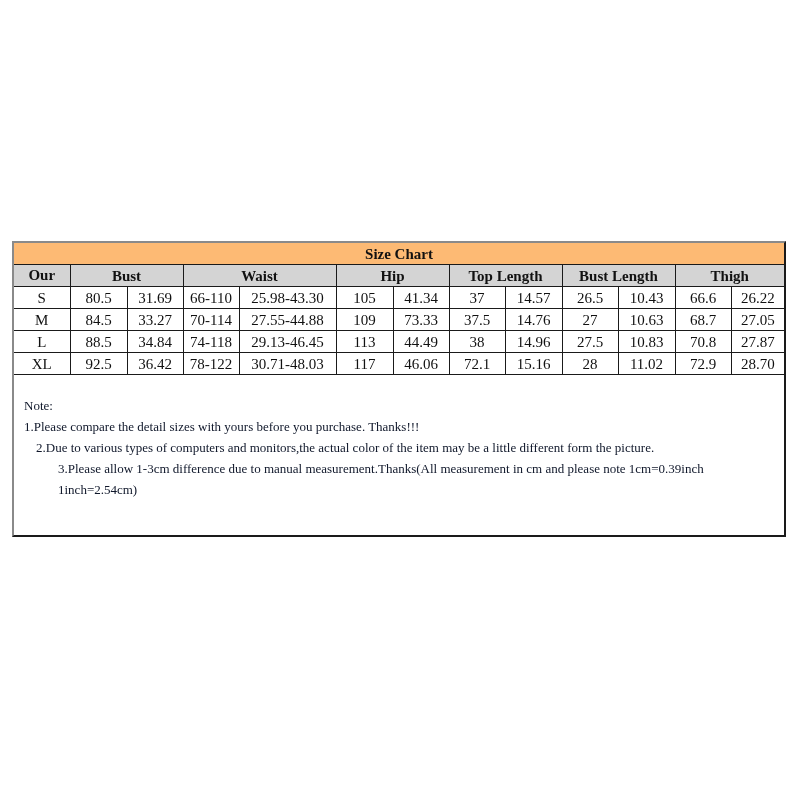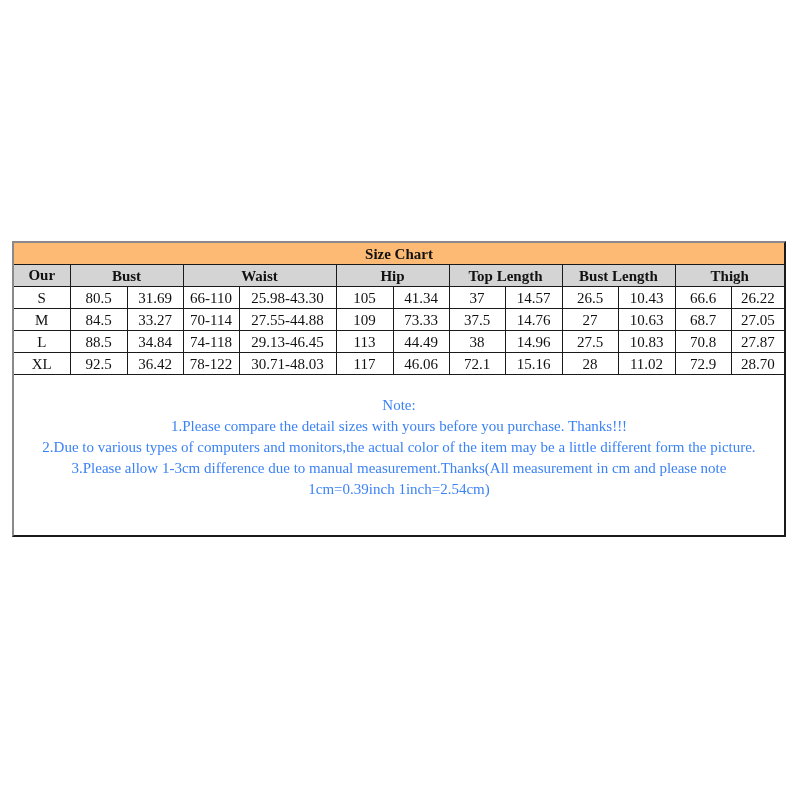--- a/index.html
+++ b/index.html
@@ -16,21 +16,21 @@
          line-height: 20px; text-align: center; white-space: nowrap; overflow: hidden; }
     tr.title td { background: #fdba74; font-weight: bold; height: 21px; border-top: none; border-left: none; border-right: none; }
     tr.h1 td, tr.h2 td { background: #d4d4d4; }
     tr.h1 td { font-weight: bold; }
     td.oursize { font-weight: bold; background: #d4d4d4; line-height: 21px; margin-top: 47px; }
     tr.h2 td.unit { text-align: left; padding-left: 2px; }
     tr.title td:first-child, tr.h1 td:first-child, tr.h2 td:first-child, tr.data td:first-child { border-left: none; }
     tr td:last-child { border-right: none; }
     .notes {
       height: 160px; box-sizing: border-box; padding-top: 20px;
-      color: #3b82f6; text-align: center; font-size: 15px; line-height: 21px;
+      color: #0f172a; font-size: 13px; line-height: 21px;
     }
     .notes div { padding: 0 10px; }
   </style>
 </head>
 <body>
 
 <div class="chart">
   <table>
     <colgroup>
       <col style="width:56px">

